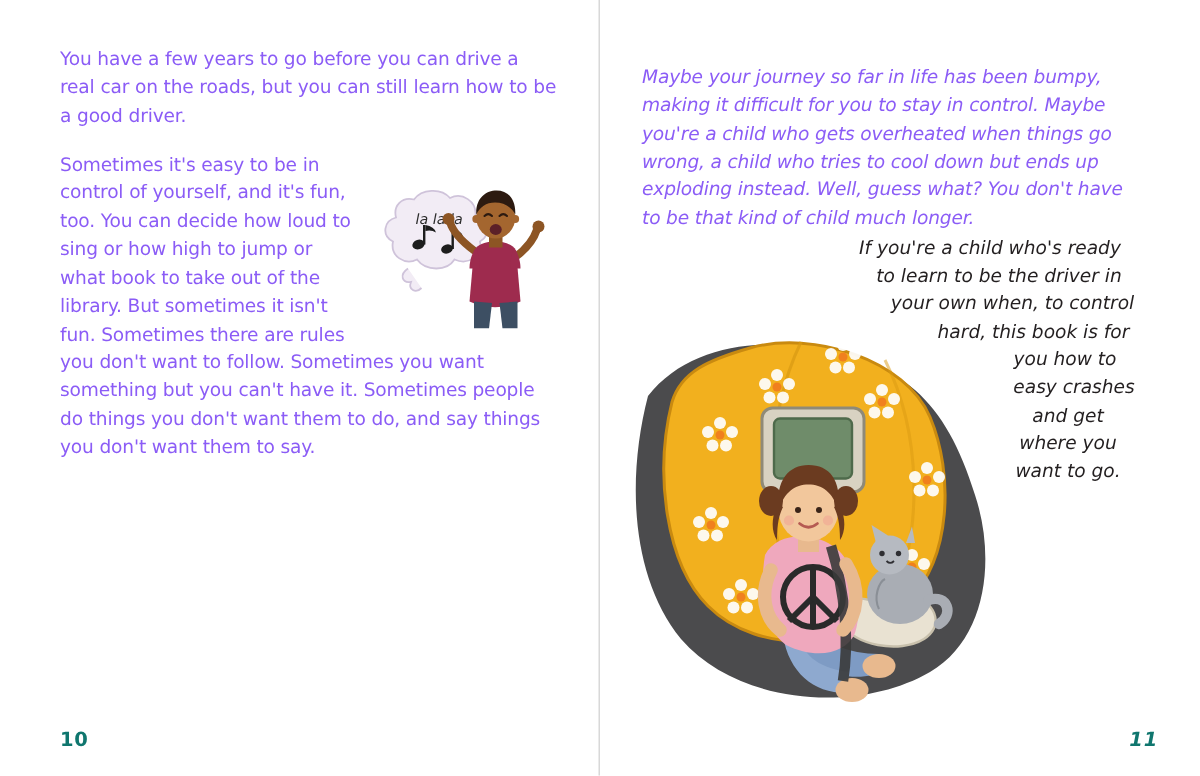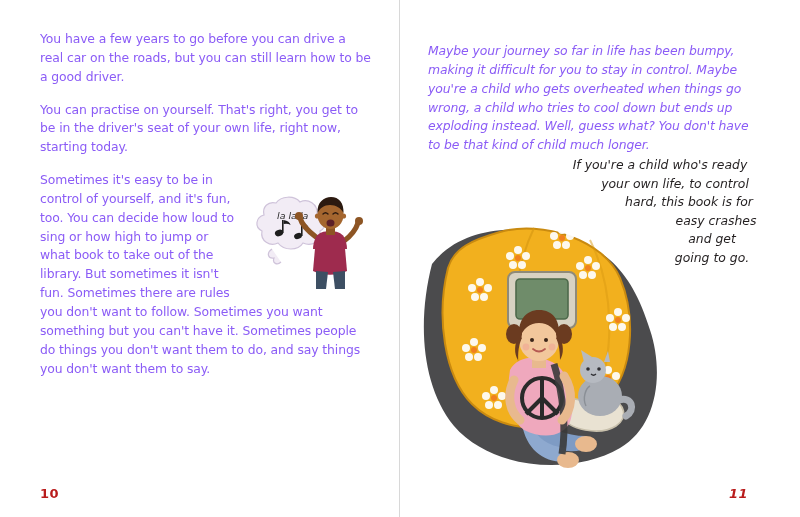--- a/index.html
+++ b/index.html
@@ -60,25 +60,25 @@
     position: relative;
   }
 
   
   .page-number {
     position: absolute;
     bottom: 16px;
     font-family: "DejaVu Sans", sans-serif;
     font-size: 13px;
     font-weight: bold;
-    color: #b91c1c;
+    color: #0f766e;
     letter-spacing: 0.5px;
   }
   .page-number.left  { left: 40px; }
-  .page-number.right { right: 52px; }
+  .page-number.right { right: 28px; }
 
   
   .shaped-text {
     font-family: "DejaVu Sans", sans-serif;
     font-size: 12.4px;
     line-height: 1.5;
     color: #231f20;
     text-align: center;
     position: absolute;
     right: 36px;
@@ -108,21 +108,20 @@
   }
 </style>
 </head>
 <body>
 
 <div class="spread">
 
   <div class="page left">
 
     <p class="body-text">You have a few years to go before you can drive a real car on the roads, but you can still learn how to be a good driver.</p>
-    <p class="body-text">You can practise on yourself.  That's right, you get to be in the driver's seat of your own life, right now, starting today.</p>
 
     <div class="wrap-para">
       <div class="float-illo-left">
         <svg class="illo-boy" viewBox="0 0 126 118" xmlns="http://www.w3.org/2000/svg" aria-hidden="true">
 
           <path d="M30 32 C22 30 16 36 18 44 C10 46 8 56 16 60 C14 70 24 76 32 72
                    C38 80 52 80 57 72 C66 76 76 70 74 60 C82 56 80 44 71 43
                    C72 33 62 27 54 31 C48 24 35 25 30 32 Z" fill="#f2ecf5" stroke="#cfc3da" stroke-width="1.2"></path>
           <path d="M26 78 C20 82 22 88 28 87 C26 92 31 95 35 91" fill="#f2ecf5" stroke="#cfc3da" stroke-width="1.2"></path>
 
@@ -174,25 +173,28 @@
   </div>
 
   <div class="gutter"></div>
 
   <div class="page right">
 
     <p class="body-text">Maybe your journey so far in life has been bumpy, making it difficult for you to stay in control.  Maybe you're a child who gets overheated when things go wrong, a child who tries to cool down but ends up exploding instead.  Well, guess what?  You don't have to be that kind of child much longer.</p>
 
     <div class="shaped-text">
       <div class="l1">If you're a child who's ready</div>
-      <div class="l3">your own life, to control</div>
+      <div class="l2">to learn to be the driver in</div>
+      <div class="l3">your own when, to control</div>
       <div class="l5">hard, this book is for</div>
+      <div class="l7">you how to</div>
       <div class="l8">easy crashes</div>
       <div class="l9">and get</div>
-      <div class="l9">going to go.</div>
+      <div class="l9">where you</div>
+      <div class="l9">want to go.</div>
     </div>
 
     <div class="illo-girl">
       <svg viewBox="0 0 268 330" xmlns="http://www.w3.org/2000/svg" aria-hidden="true">
 
         <path d="M18 116 C4 170 6 236 40 278 C78 322 158 328 206 300
                  C244 278 250 224 236 182 C226 150 214 128 196 112
                  C160 80 60 62 18 116 Z" fill="#4b4b4d"></path>
 
         <path d="M34 120 C22 168 30 228 58 256 C92 290 158 286 192 252

